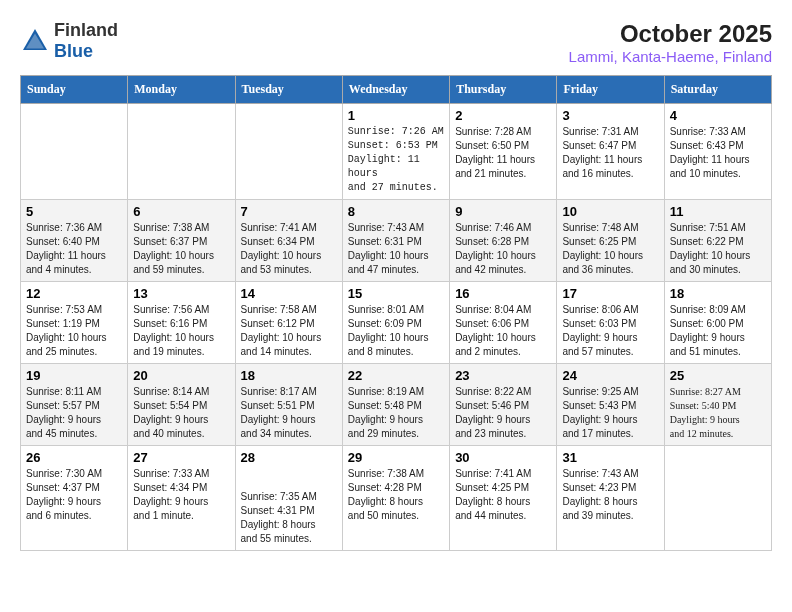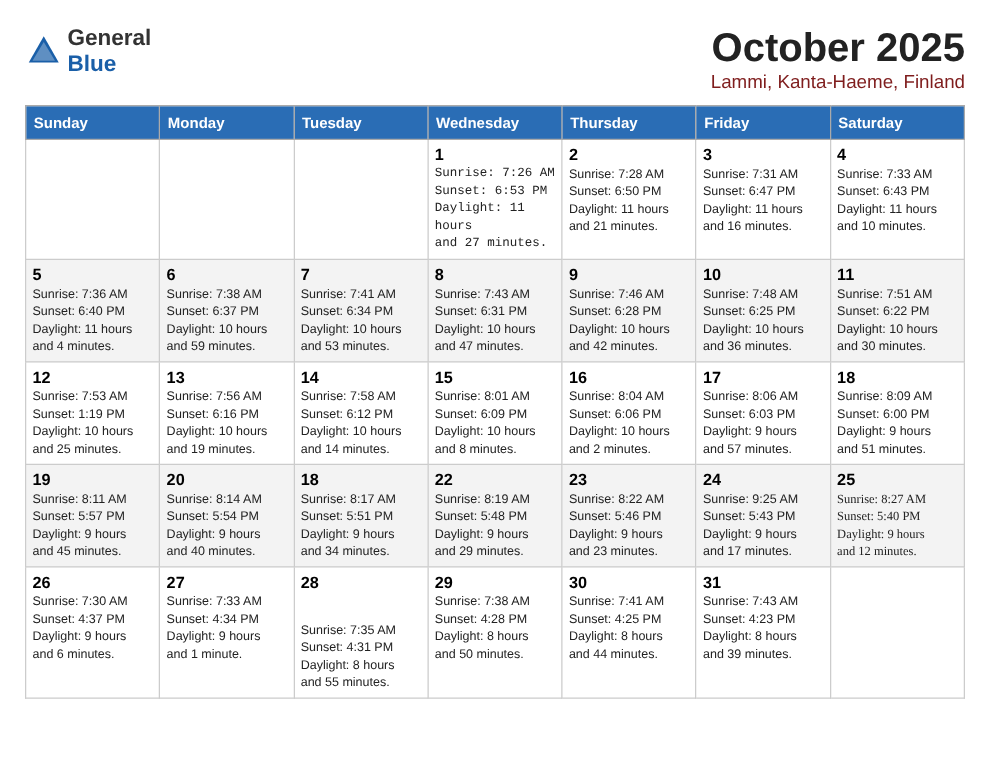--- a/index.html
+++ b/index.html
@@ -35,27 +35,27 @@
     }
     .logo-icon {
       width: 30px;
       height: 30px;
       margin-right: 4px;
     }
     .title-block {
       text-align: right;
     }
     .month-title {
-      font-size: 32px;
+      font-size: 24px;
       font-weight: bold;
       color: #222;
     }
     .location-title {
       font-size: 15px;
-      color: #7f1d1d;
+      color: #8b5cf6;
     }
     .calendar {
       width: 100%;
       border-collapse: collapse;
       border: 1px solid #aaa;
     }
     .calendar th {
       background-color: #2a6db5;
       color: #fff;
       font-size: 12px;
@@ -80,34 +80,34 @@
       font-size: 10px;
       color: #222;
       line-height: 1.4;
     }
     .empty-cell {
       background: #f9f9f9;
     }
     tr:nth-child(odd) td { background-color: #ffffff; }
     tr:nth-child(even) td { background-color: #f3f3f3; }
     
-    thead tr th { background-color: #2a6db5; }
+    thead tr th { background-color: #2a6db5; font-family: Liberation Serif, serif; }
   </style>
 </head>
 <body>
 
 <div class="page">
   <div class="header">
     <div class="logo">
       <svg class="logo-icon" viewBox="0 0 40 40">
         <polygon points="20,4 36,32 4,32" fill="#1a5fa8"></polygon>
         <polygon points="20,10 32,30 8,30" fill="#fff" opacity="0.3"></polygon>
       </svg>
       <div>
-        <span class="logo-text-general">General</span><br>
+        <span class="logo-text-general">Finland</span><br>
         <span class="logo-text-blue">Blue</span>
       </div>
     </div>
     <div class="title-block">
       <div class="month-title">October 2025</div>
       <div class="location-title">Lammi, Kanta-Haeme, Finland</div>
     </div>
   </div>
 
   <table class="calendar">

